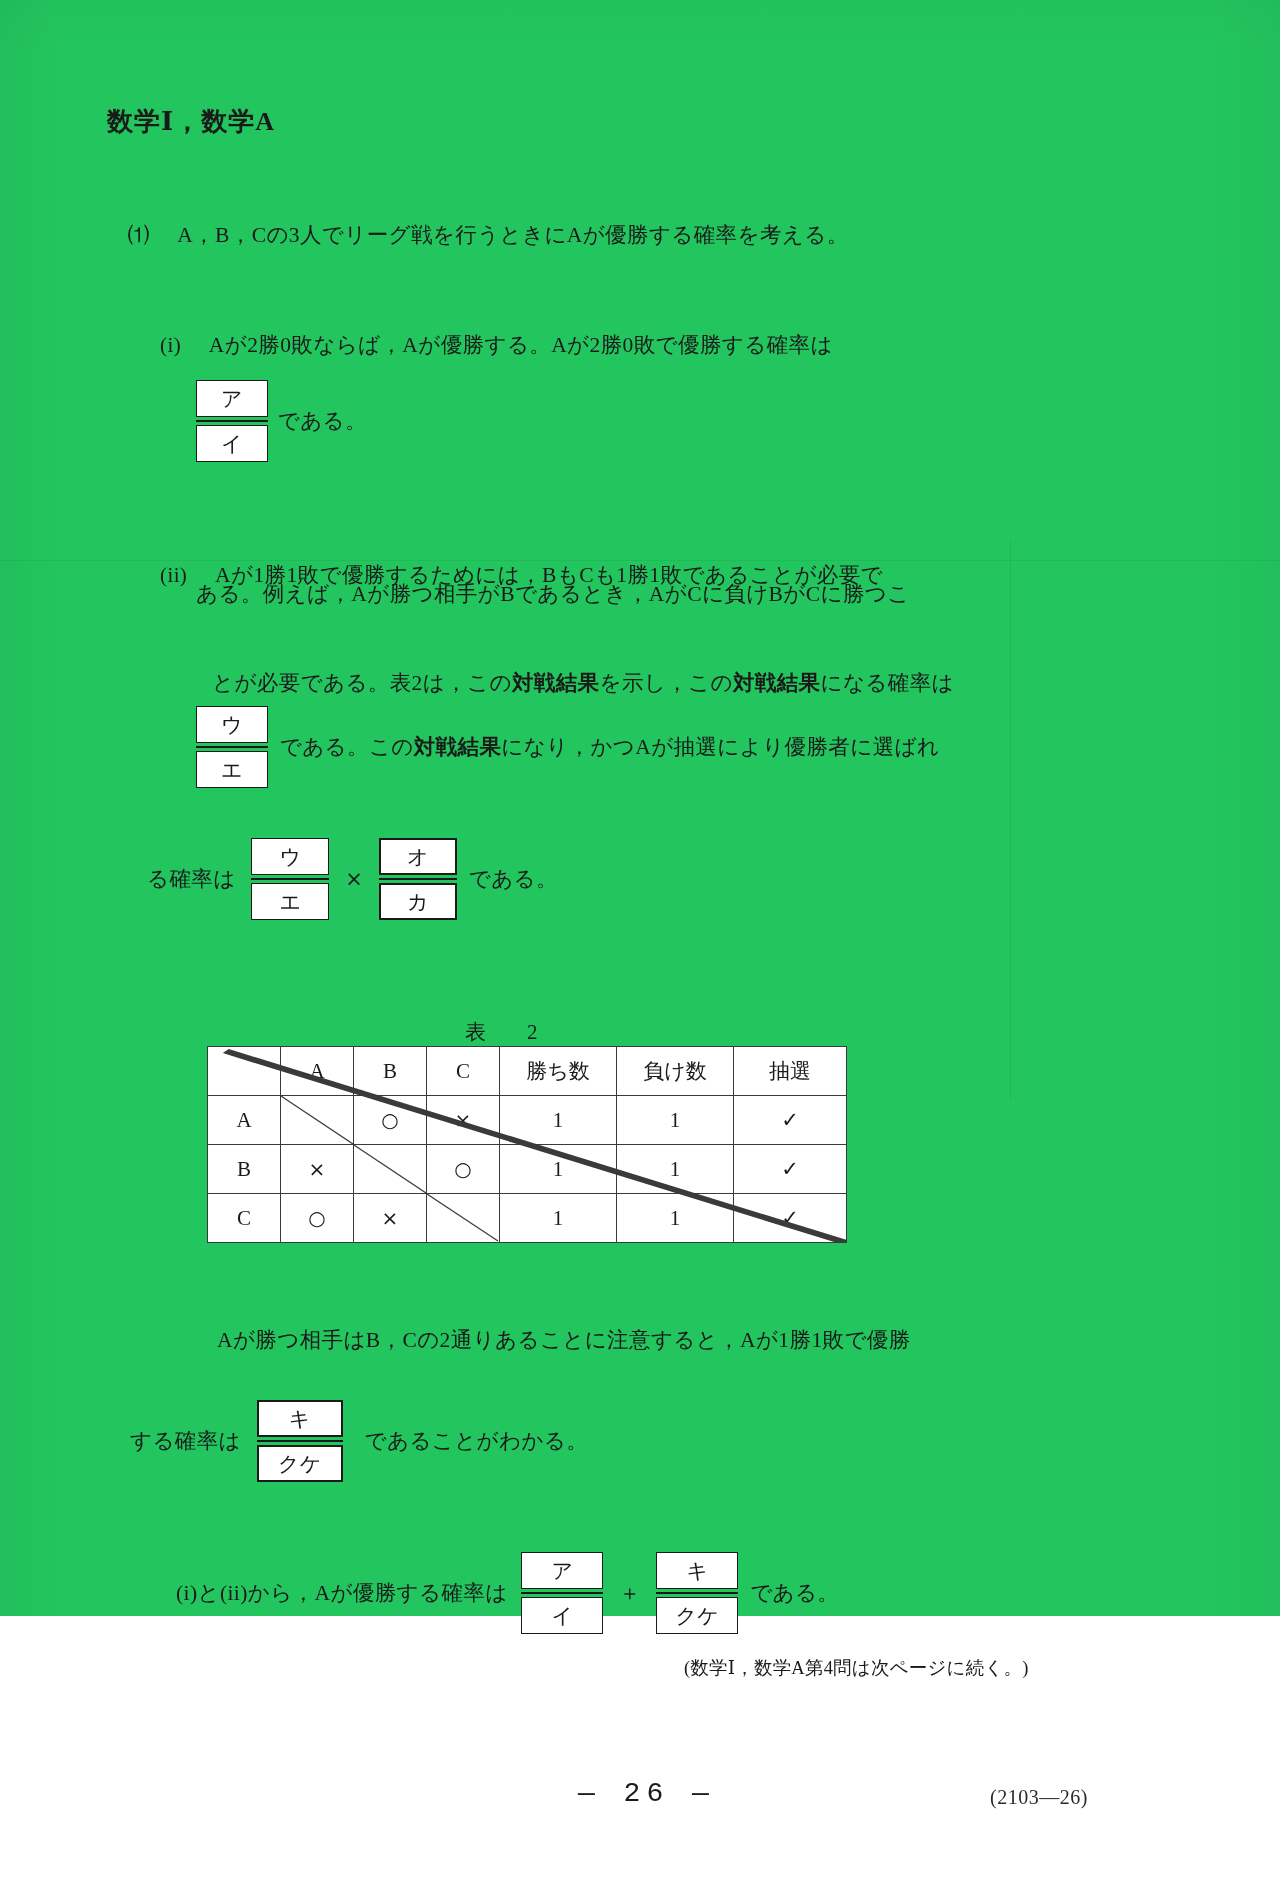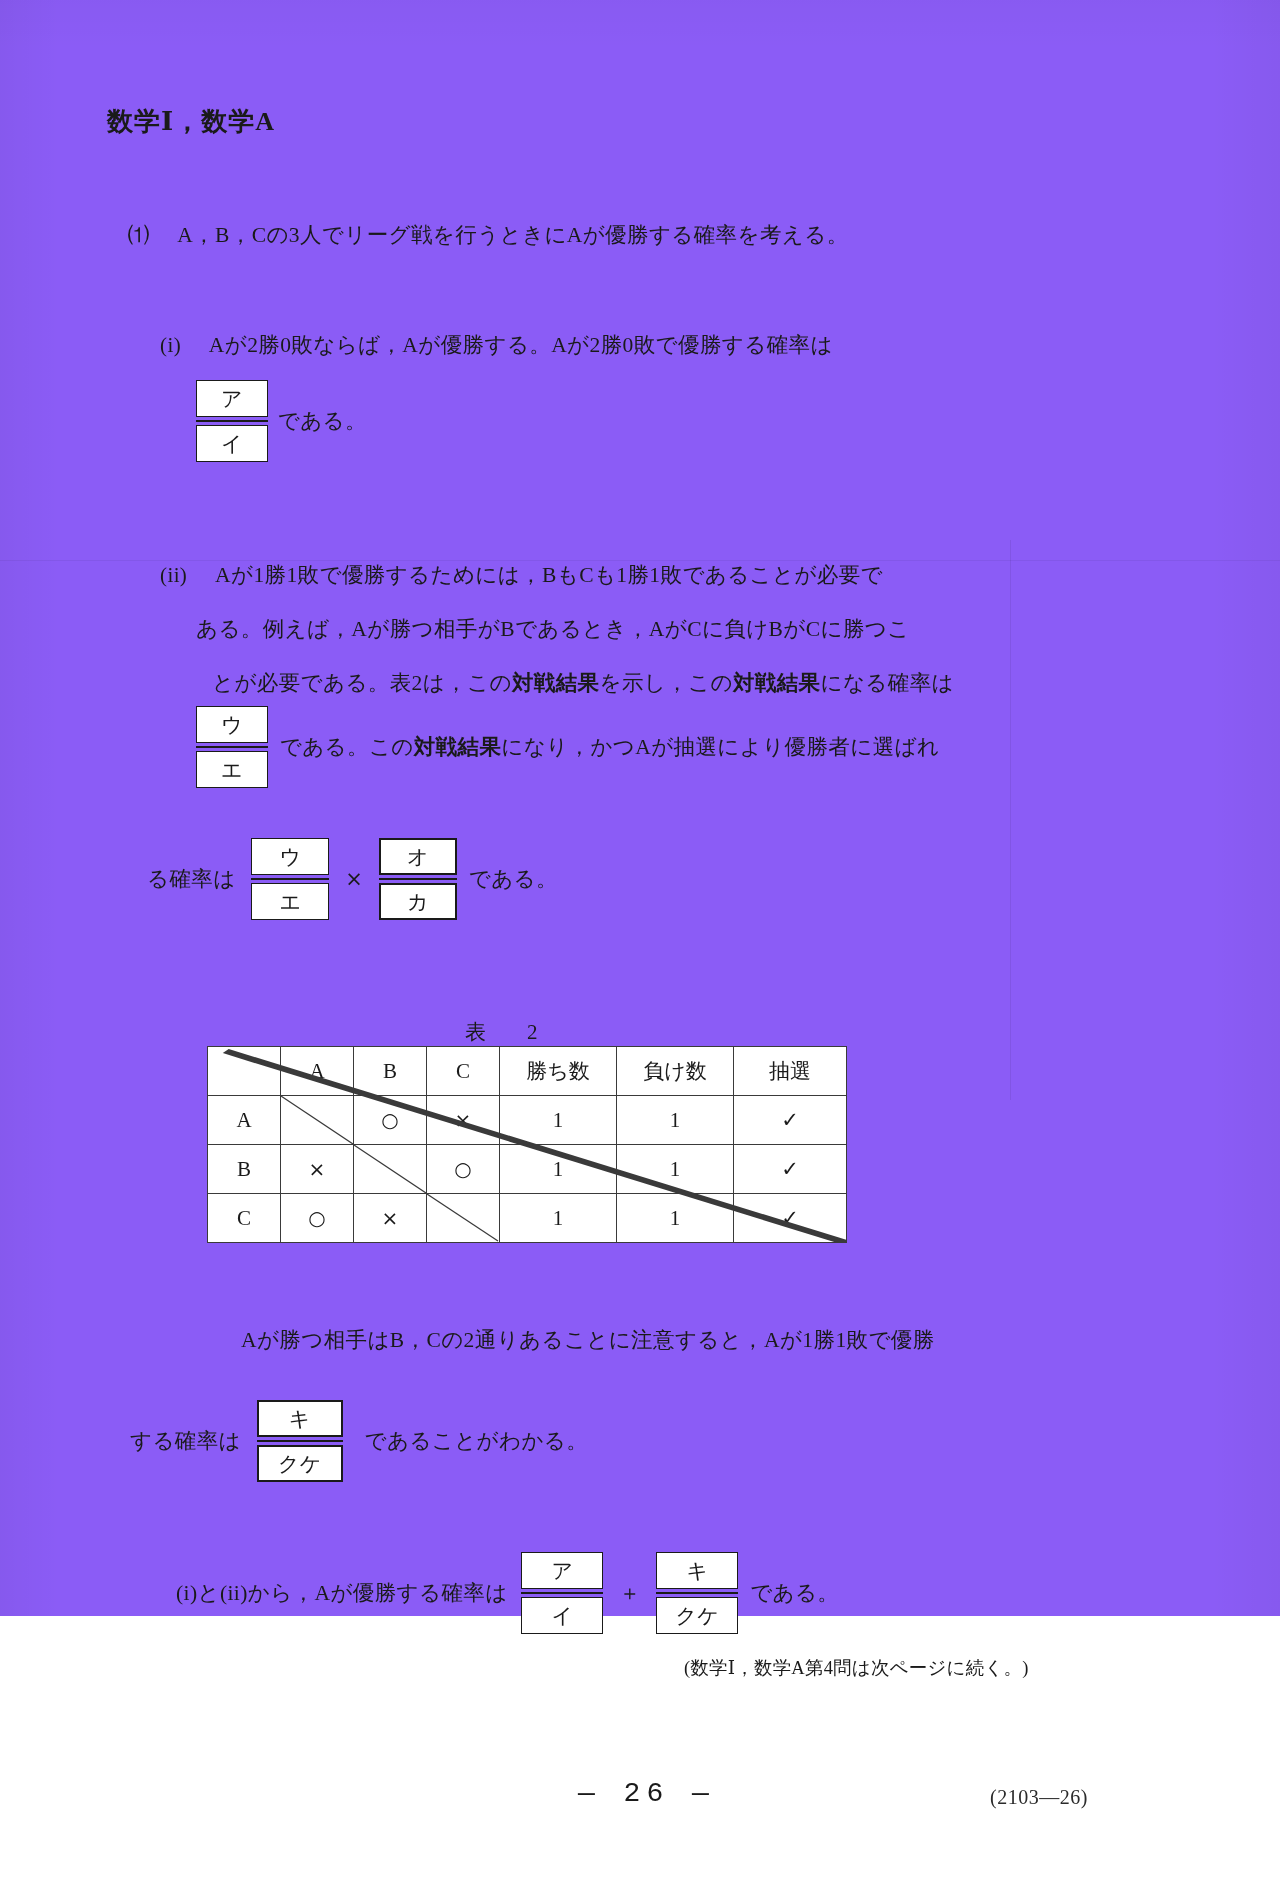--- a/index.html
+++ b/index.html
@@ -14,21 +14,21 @@
     position: relative;
     font-family: "Liberation Serif", "DejaVu Serif", serif;
     color: #1a1a1a;
     overflow: hidden;
   }
   .page {
     position: absolute;
     left: 0; top: 0;
     width: 1280px;
     height: 1616px;
-    background: #8b5cf6;
+    background: #22c55e;
   }
   
   .scan-tint {
     position: absolute;
     inset: 0;
     background:
       linear-gradient(90deg, rgba(0,0,0,0.035) 0px, rgba(0,0,0,0.0) 60px),
       linear-gradient(270deg, rgba(0,0,0,0.03) 0px, rgba(0,0,0,0.0) 70px),
       linear-gradient(180deg, rgba(0,0,0,0.02) 0px, rgba(0,0,0,0.0) 50px);
     pointer-events: none;
@@ -197,21 +197,21 @@
         <span class="ansbox den" style="width:72px;height:37px;line-height:35px;">イ</span>
       </span>
       <span class="inline-mid" style="margin-left:4px;">である。</span>
     </div>
 
     <div class="para" style="left:160px; top:548px;">
       <span class="marker">(ii)</span>
       <span style="display:inline-block;width:22px;"></span><span>Aが1勝1敗で優勝するためには，BもCも1勝1敗であることが必要で</span>
     </div>
 
-    <div class="para" style="left:196px; top:602px;">
+    <div class="para" style="left:196px; top:567px;">
       <span>ある。例えば，Aが勝つ相手がBであるとき，AがCに負けBがCに勝つこ</span>
     </div>
 
     <div class="para" style="left:196px; top:656px;margin-left:16px;">
       <span>とが必要である。表2は，この</span><b class="em">対戦結果</b><span>を示し，この</span><b class="em">対戦結果</b><span>になる確率は</span>
     </div>
 
     <div class="para" style="left:196px; top:706px;">
       <span class="frac">
         <span class="ansbox num" style="width:72px;height:37px;line-height:35px;">ウ</span>
@@ -291,21 +291,21 @@
               <line x1="0" y1="0" x2="71" y2="47" stroke="#3a3a3a" stroke-width="1.2"></line>
             </svg>
           </td>
           <td>1</td>
           <td>1</td>
           <td class="mark-check">✓</td>
         </tr>
       </tbody>
     </table>
 
-    <div class="para" style="left:217px; top:1313px;margin-left:24px;">
+    <div class="para" style="left:217px; top:1313px;">
       <span>Aが勝つ相手はB，Cの2通りあることに注意すると，Aが1勝1敗で優勝</span>
     </div>
 
     <div class="para" style="left:130px; top:1400px;">
       <span class="inline-mid">する確率は</span>
       <span class="frac thickbar" style="margin-left:10px;">
         <span class="ansbox thick num" style="width:86px;height:37px;line-height:33px;">キ</span>
         <span class="bar"></span>
         <span class="ansbox thick den" style="width:86px;height:37px;line-height:33px;">クケ</span>
       </span>

